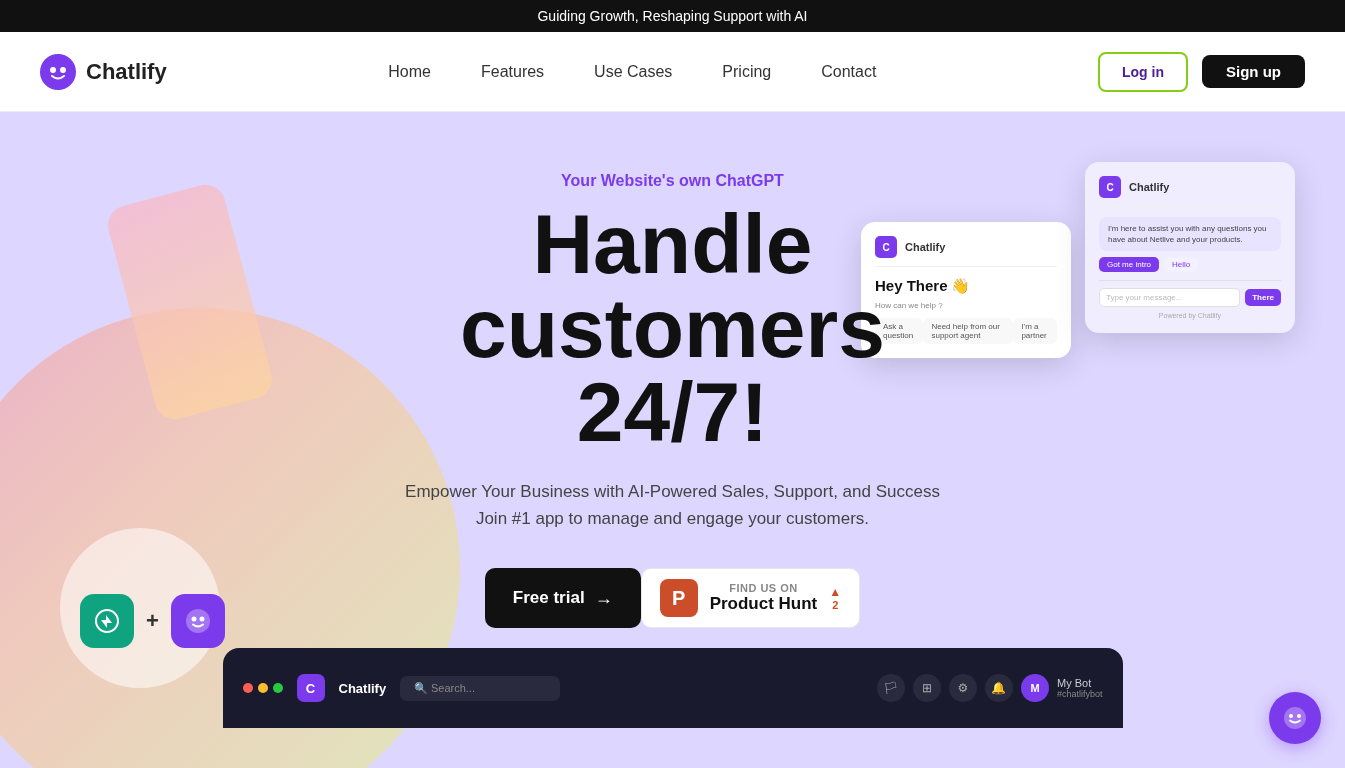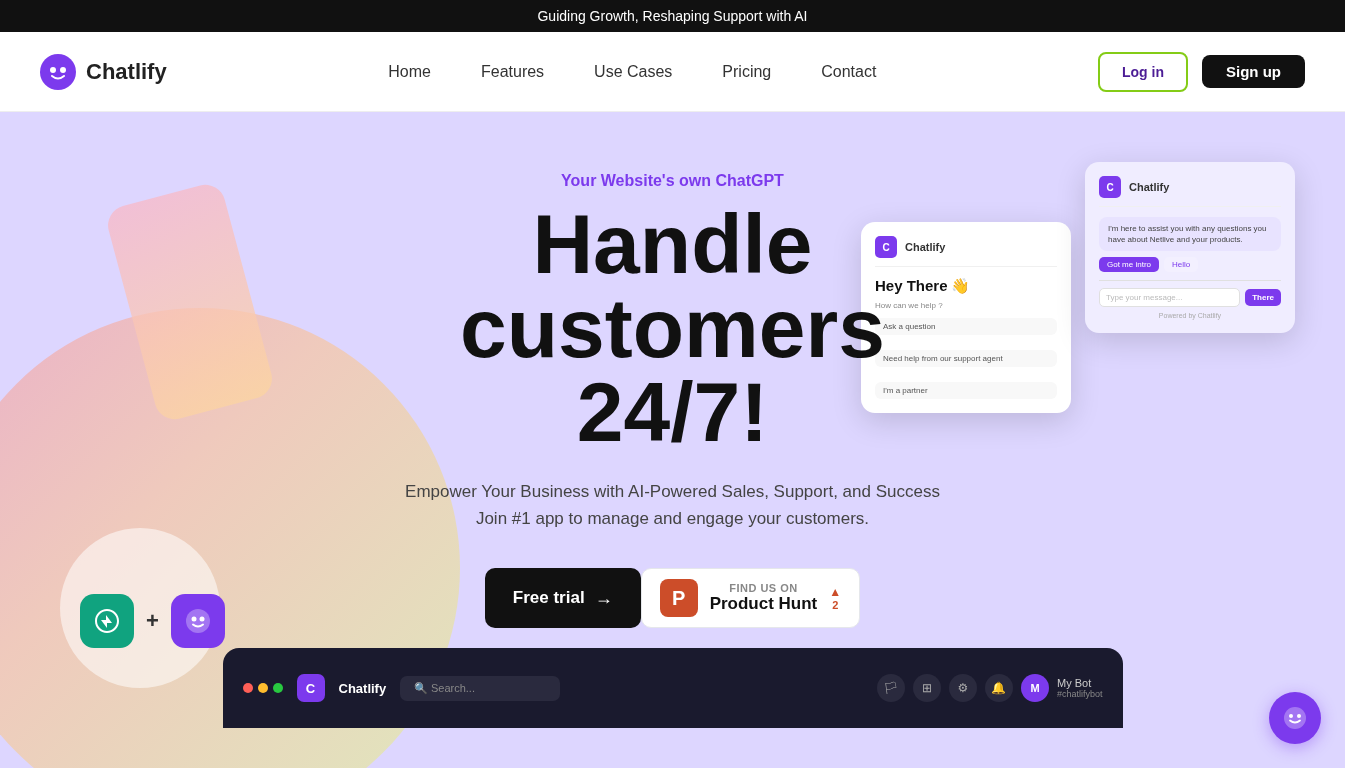--- a/index.html
+++ b/index.html
@@ -306,22 +306,22 @@
       color: #111;
       margin-bottom: 6px;
     }
     .chat-card-subtitle {
       font-size: 8px;
       color: #888;
       margin-bottom: 8px;
     }
     .chat-options {
       display: flex;
-      flex-direction: column;
-      gap: 15px;
+      flex-direction: row;
+      gap: 0;
     }
     .chat-option {
       background: #f8f8f8;
       border-radius: 6px;
       padding: 4px 8px;
       font-size: 8px;
       color: #555;
     }
     .chat-input-row {
       display: flex;

